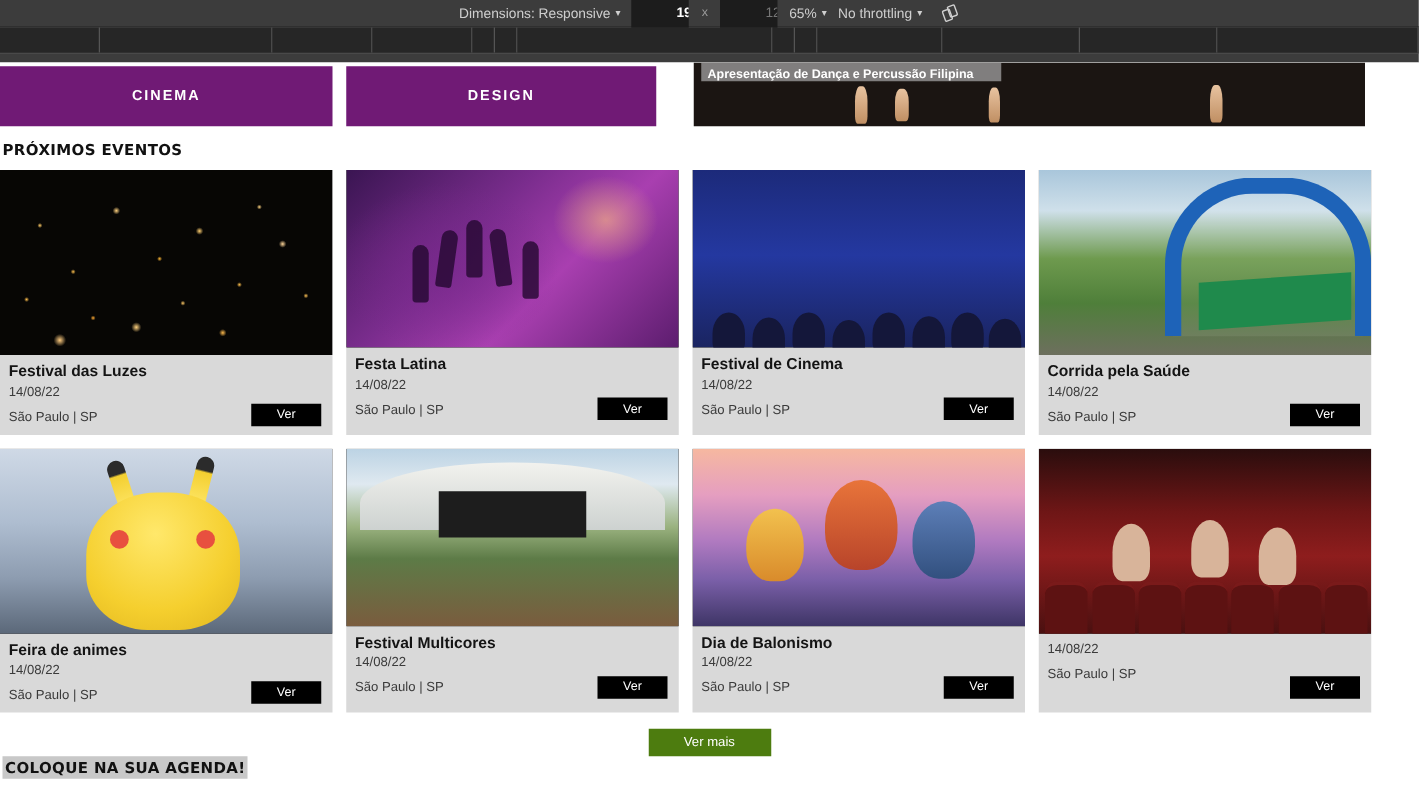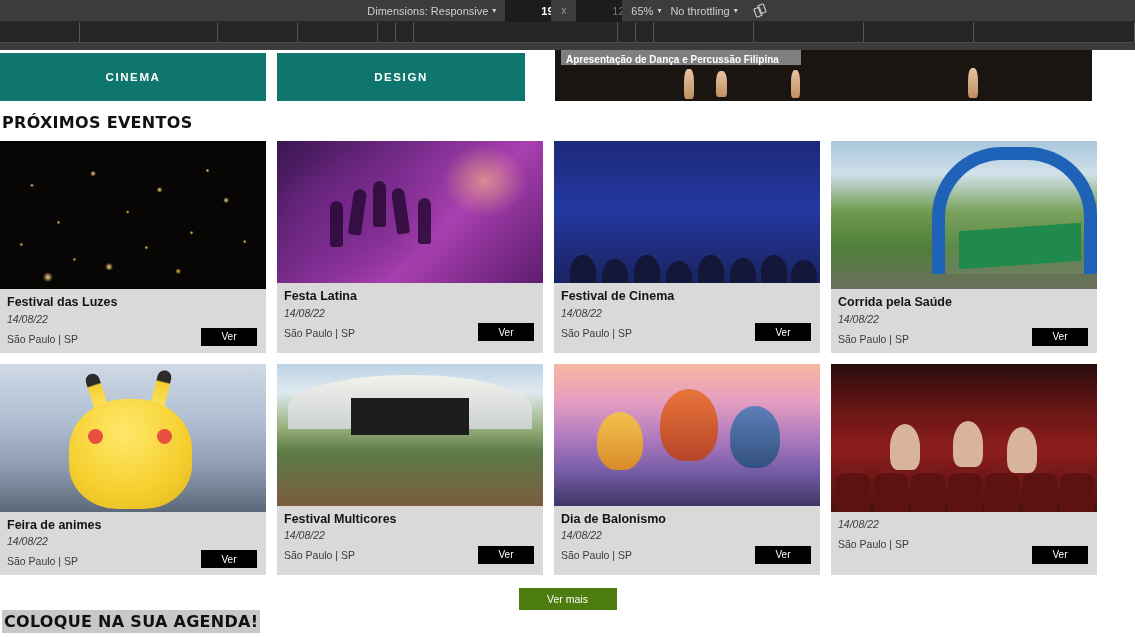--- a/index.html
+++ b/index.html
@@ -64,21 +64,21 @@
 
   
   .top-strip {
     position: relative;
     height: 52px;
     margin: 0 0 0 0;
   }
   .cat-card {
     position: absolute; top: 3px;
     height: 48px;
-    background: #0f766e;
+    background: #701a75;
     color: #ffffff;
     display: flex; align-items: center; justify-content: center;
     font-size: 11.5px; letter-spacing: 1.6px; font-weight: 600;
   }
   .cat-1 { left: 0; width: 266px; }
   .cat-2 { left: 277px; width: 248px; }
 
   .hero {
     position: absolute; top: 0px; left: 555px;
     width: 537px; height: 51px;
@@ -107,21 +107,21 @@
     display: flex; align-items: flex-end;
     padding-left: 5px;
     overflow: hidden;
     white-space: nowrap;
   }
 
   
   .section-title {
     font-family: "Liberation Sans Narrow", "DejaVu Sans", sans-serif;
     font-weight: bold;
-    font-size: 16px;
+    font-size: 12px;
     letter-spacing: 0.3px;
     color: #111111;
     padding: 11px 0 9px 2px;
     text-transform: uppercase;
   }
   .section-title.selected {
     background: #c8c8c8;
     display: inline-block;
     padding: 2px 2px 2px 2px;
     margin-left: 2px;
@@ -155,21 +155,20 @@
     font-size: 12.5px;
     font-weight: bold;
     color: #141414;
     line-height: 1.25;
     margin-bottom: 2px;
   }
   .card-date {
     font-size: 10.5px;
     color: #3b3b3b;
     margin-bottom: 8px;
-    font-style: italic;
   }
   .card-loc {
     font-size: 10.5px;
     color: #3b3b3b;
   }
   .ver-btn {
     position: absolute;
     right: 9px; bottom: 7px;
     width: 56px; height: 18px;
     background: #000000;

